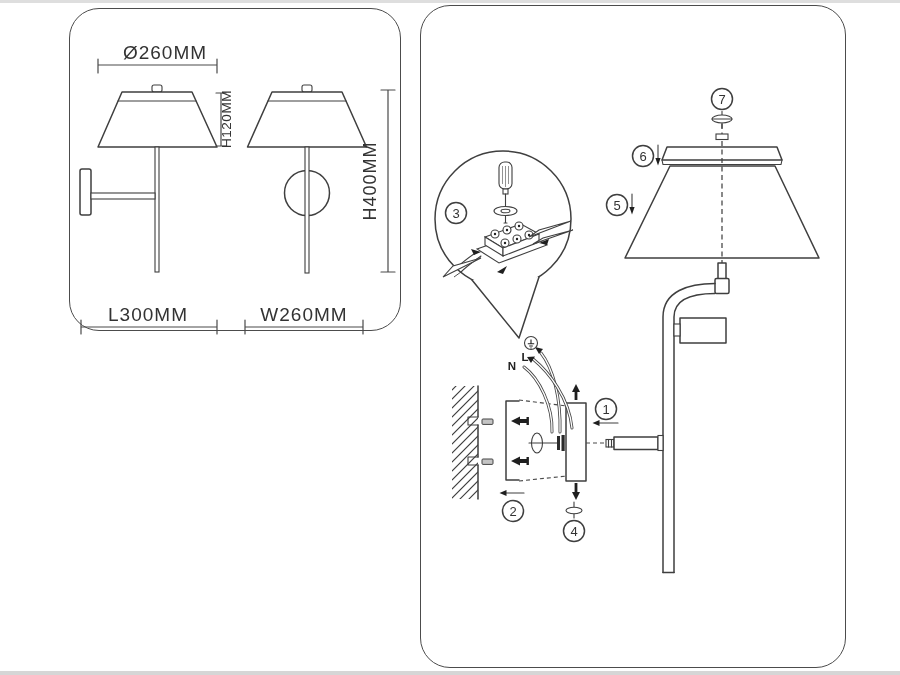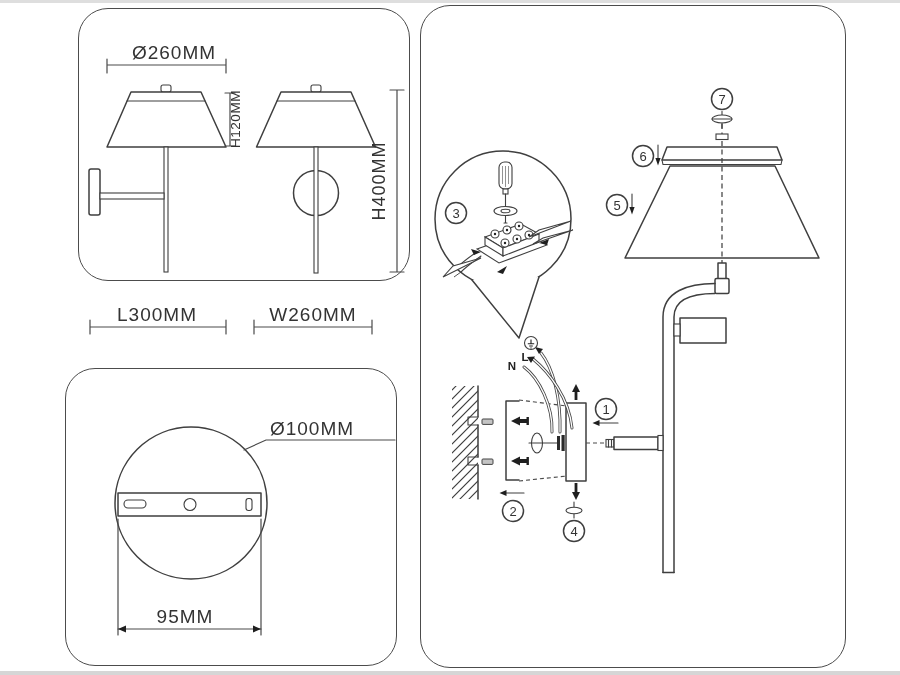--- a/index.html
+++ b/index.html
@@ -26,21 +26,21 @@
   text.stepnum{fill:#333333;font-size:13px;font-family:"Liberation Sans",sans-serif;}
   text.wlbl{fill:#222222;font-size:11.5px;font-weight:700;font-family:"Liberation Sans",sans-serif;}
 </style>
 </head>
 <body>
 
 <div class="stage">
   <div class="strip top"></div>
   <div class="strip bottom"></div>
 
-  <div class="panel" style="left:78px;top:8px;width:332px;height:273px;">
+  <div class="panel" style="left:69px;top:8px;width:332px;height:323px;">
     <svg width="330" height="334" viewBox="0 0 330 334">
 
       <g>
         <rect class="lnthin fw" x="82" y="76" width="10" height="7" rx="2"></rect>
         <path class="ln fw" d="M52,83 L122,83 L147,138 L28,138 Z"></path>
         <path class="lnthin" d="M48,92 L126,92"></path>
         <rect class="lnthin fw" x="85" y="138" width="4" height="125"></rect>
         <rect class="ln fw" x="10" y="160" width="11" height="46" rx="2"></rect>
         <rect class="lnthin fw" x="21" y="184" width="64" height="6"></rect>
       </g>
@@ -69,42 +69,20 @@
         <text class="dimtxt" x="78" y="312" text-anchor="middle">L300MM</text>
         <path class="dim" d="M11,318 L147,318 M11,311 L11,325 M147,311 L147,325"></path>
       </g>
       <g>
         <text class="dimtxt" x="234" y="312" text-anchor="middle">W260MM</text>
         <path class="dim" d="M175,318 L293,318 M175,311 L175,325 M293,311 L293,325"></path>
       </g>
     </svg>
   </div>
 
-  <div class="panel" style="left:65px;top:368px;width:332px;height:298px;">
-    <svg width="330" height="295" viewBox="0 0 330 295">
-      <g>
-        <circle class="ln fw" cx="125" cy="134" r="76"></circle>
-        <rect class="ln fw" x="52" y="124" width="143" height="23"></rect>
-        <rect class="lnthin fw" x="58" y="131" width="22" height="8" rx="4"></rect>
-        <circle class="lnthin fw" cx="124" cy="135.5" r="6"></circle>
-        <rect class="lnthin fw" x="180" y="129.5" width="6" height="12" rx="2.5"></rect>
-      </g>
-      <g>
-        <path class="dim" d="M178,81 L200,71 L329,71"></path>
-        <text class="dimtxt" x="246" y="66" text-anchor="middle">Ø100MM</text>
-      </g>
-      <g>
-        <path class="dim" d="M52,150 L52,266 M195,150 L195,266"></path>
-        <path class="dim" d="M52,260 L195,260"></path>
-        <path class="blk" d="M52,260 L60,256.5 L60,263.5 Z"></path>
-        <path class="blk" d="M195,260 L187,256.5 L187,263.5 Z"></path>
-        <text class="dimtxt" x="119" y="254" text-anchor="middle">95MM</text>
-      </g>
-    </svg>
-  </div>
 
   <div class="panel" style="left:420px;top:5px;width:426px;height:663px;">
     <svg width="423" height="660" viewBox="0 0 423 660">
       <defs>
         <clipPath id="wallclip">
             <rect x="31" y="380" width="26" height="113"></rect>
           </clipPath>
       </defs>
 
       <path class="dash" d="M301,118 L301,257"></path>

